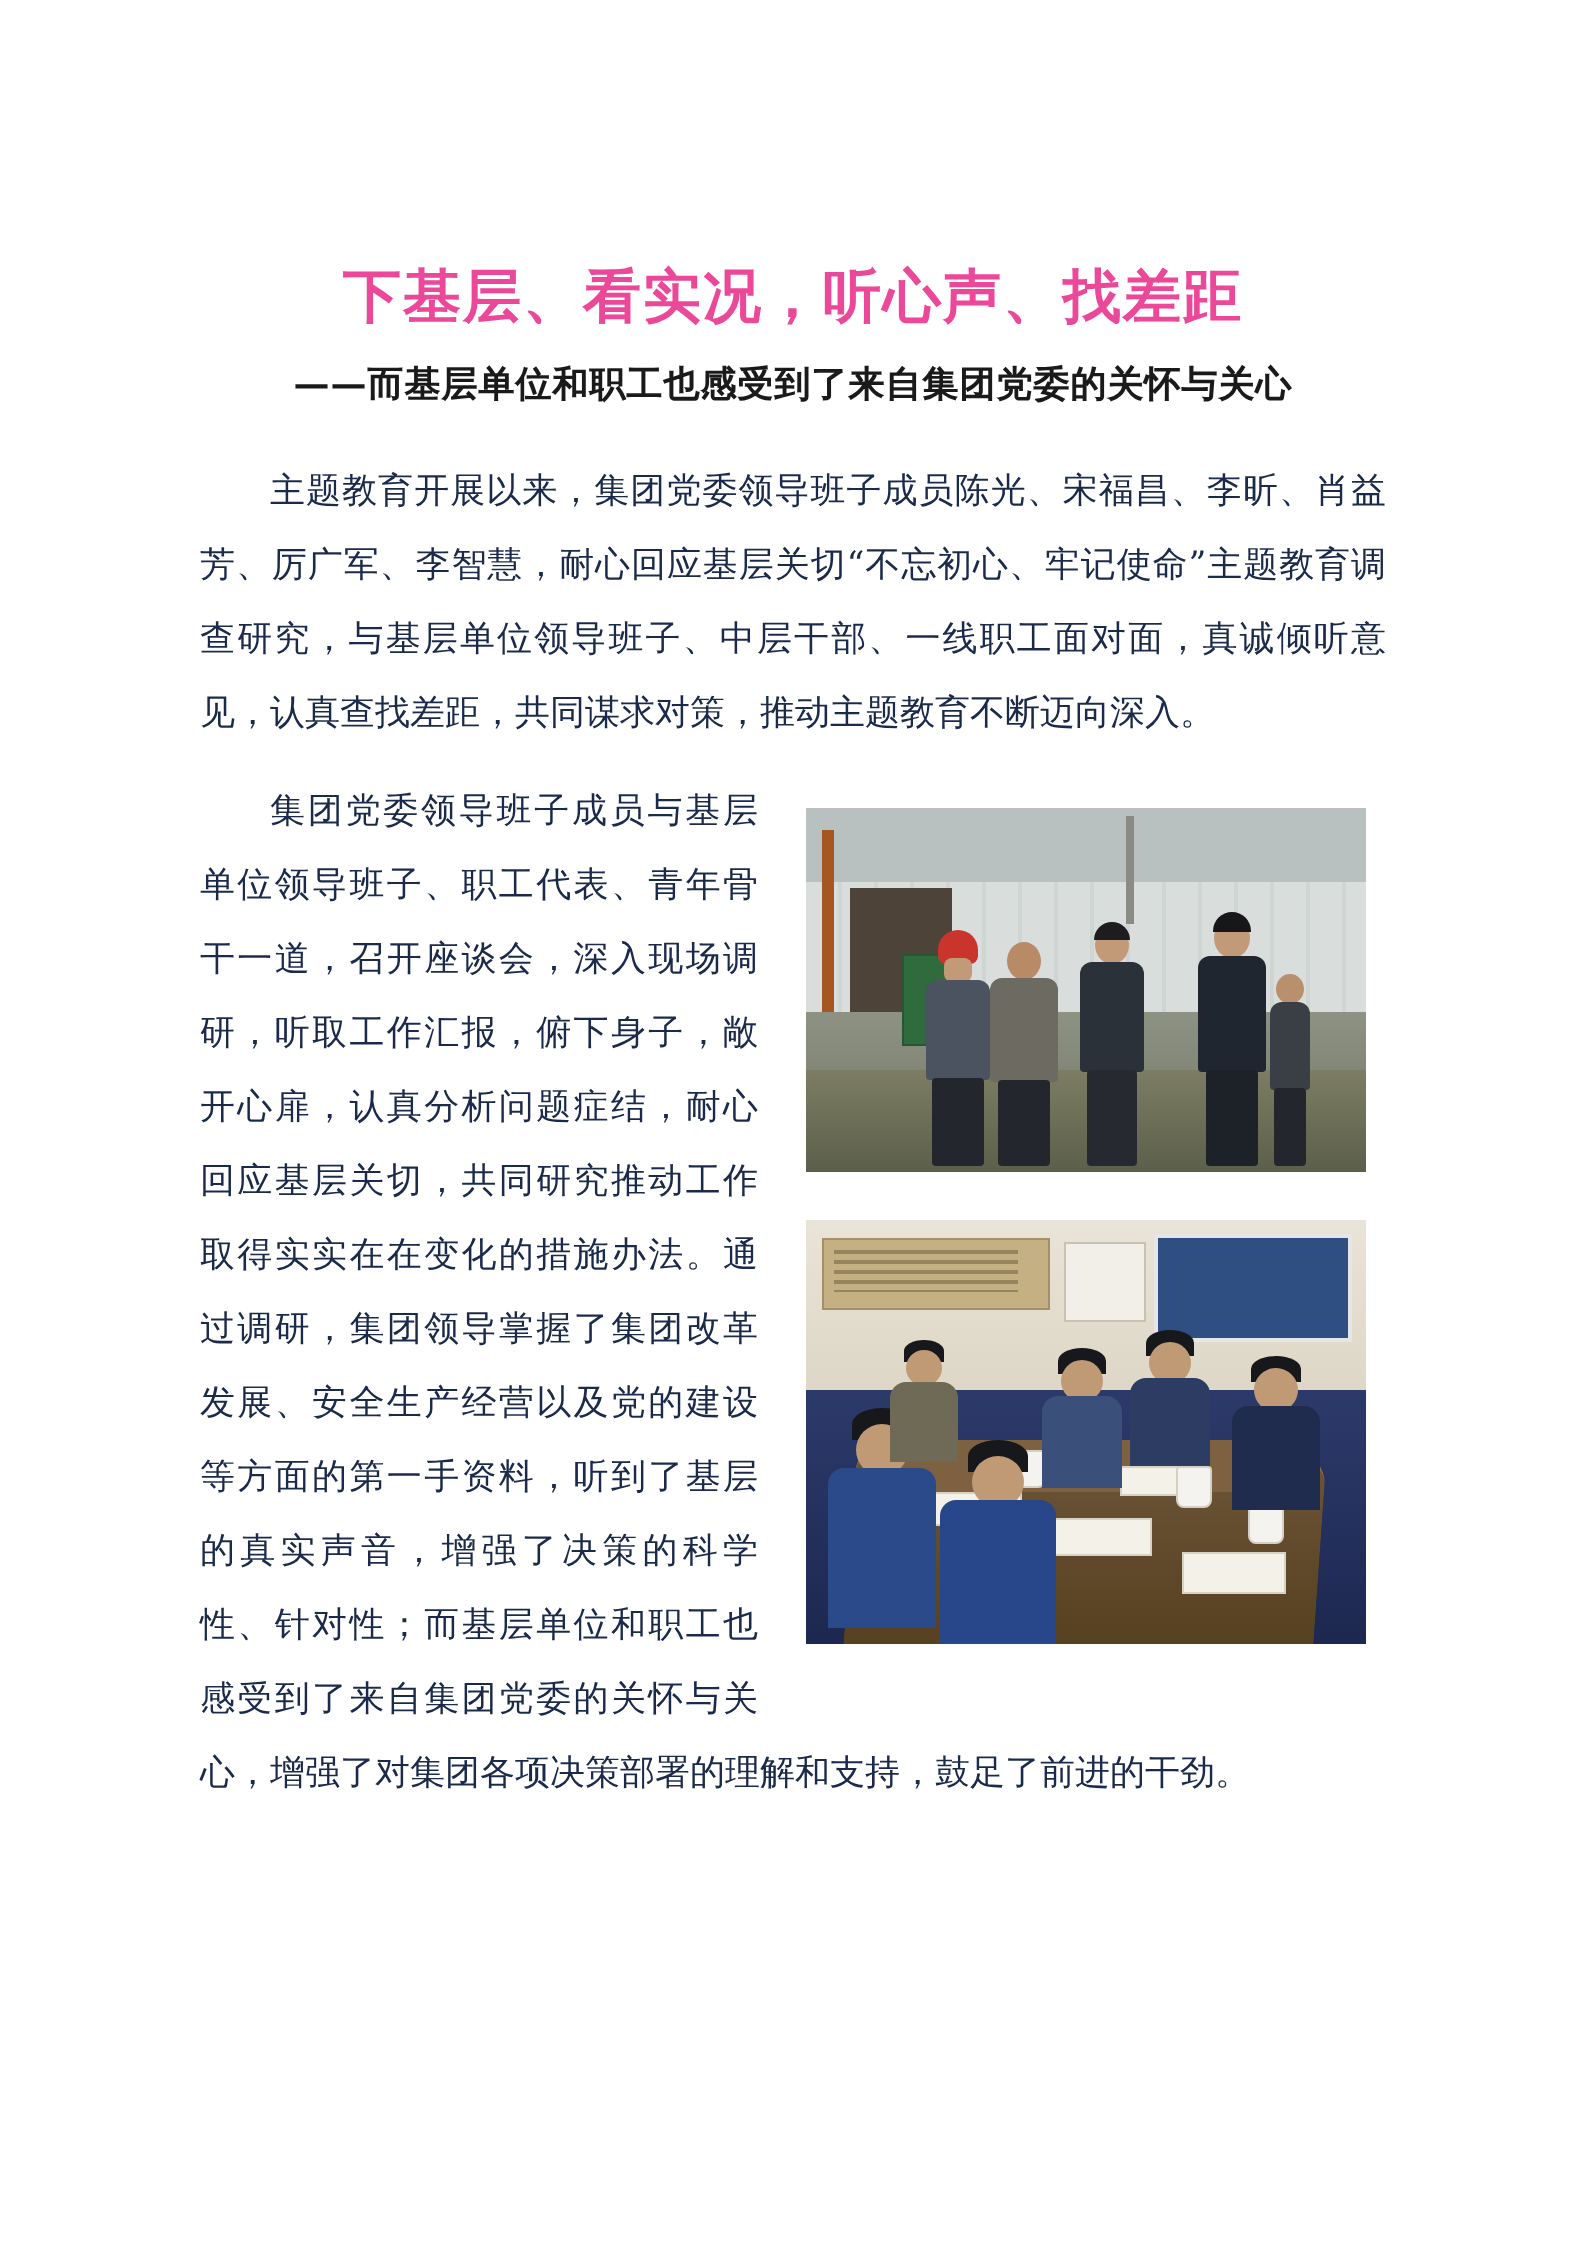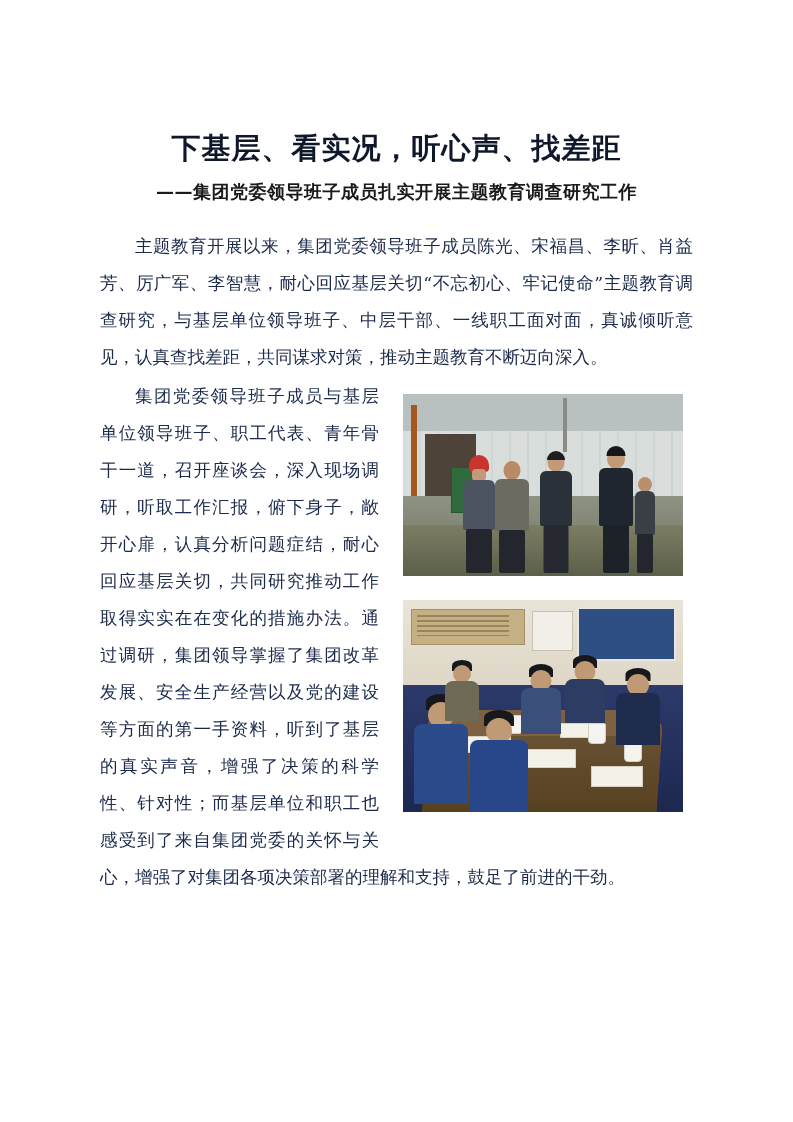--- a/index.html
+++ b/index.html
@@ -21,21 +21,21 @@
     padding: 0 100px;
   }
   .doc-title {
     margin: 0;
     padding-top: 130px;
     text-align: center;
     font-family: "DejaVu Serif", "Liberation Serif", serif;
     font-size: 29px;
     font-weight: bold;
     letter-spacing: 1px;
-    color: #0f172a;
+    color: #ec4899;
     line-height: 1.25;
   }
   .doc-subtitle {
     margin: 14px 0 0 0;
     text-align: center;
     font-family: "DejaVu Serif", "Liberation Serif", serif;
     font-size: 18px;
     font-weight: bold;
     color: #1a1a1a;
     letter-spacing: 0.5px;
@@ -47,21 +47,21 @@
     line-height: 37px;
     color: #1b2a4a;
     text-align: justify;
     text-justify: inter-ideograph;
   }
   .para-1 {
     margin-top: 24px;
     text-indent: 2em;
   }
   .flow-wrap {
-    margin-top: 2px;
+    margin-top: 12px;
   }
   .photo-stack {
     float: right;
     width: 300px;
     margin: 6px 0 4px 14px;
   }
   .stamp {
     position: relative;
     background: #ffffff;
     padding: 10px;
@@ -240,21 +240,21 @@
     display: block;
     clear: both;
   }
 </style>
 </head>
 <body>
 
 <div class="page">
 
   <h1 class="doc-title">下基层、看实况，听心声、找差距</h1>
-  <div class="doc-subtitle">——集团党委领导班子成员扎实开展主题教育调查研究工作</div>
+  <div class="doc-subtitle">——而基层单位和职工也感受到了来自集团党委的关怀与关心</div>
 
   <p class="body-text para-1">主题教育开展以来，集团党委领导班子成员陈光、宋福昌、李昕、肖益芳、厉广军、李智慧，耐心回应基层关切“不忘初心、牢记使命”主题教育调查研究，与基层单位领导班子、中层干部、一线职工面对面，真诚倾听意见，认真查找差距，共同谋求对策，推动主题教育不断迈向深入。</p>
 
   <div class="flow-wrap clearfix">
 
     <div class="photo-stack">
 
       <div class="stamp">
         <div class="photo">
           <div class="p1-sky"></div>

